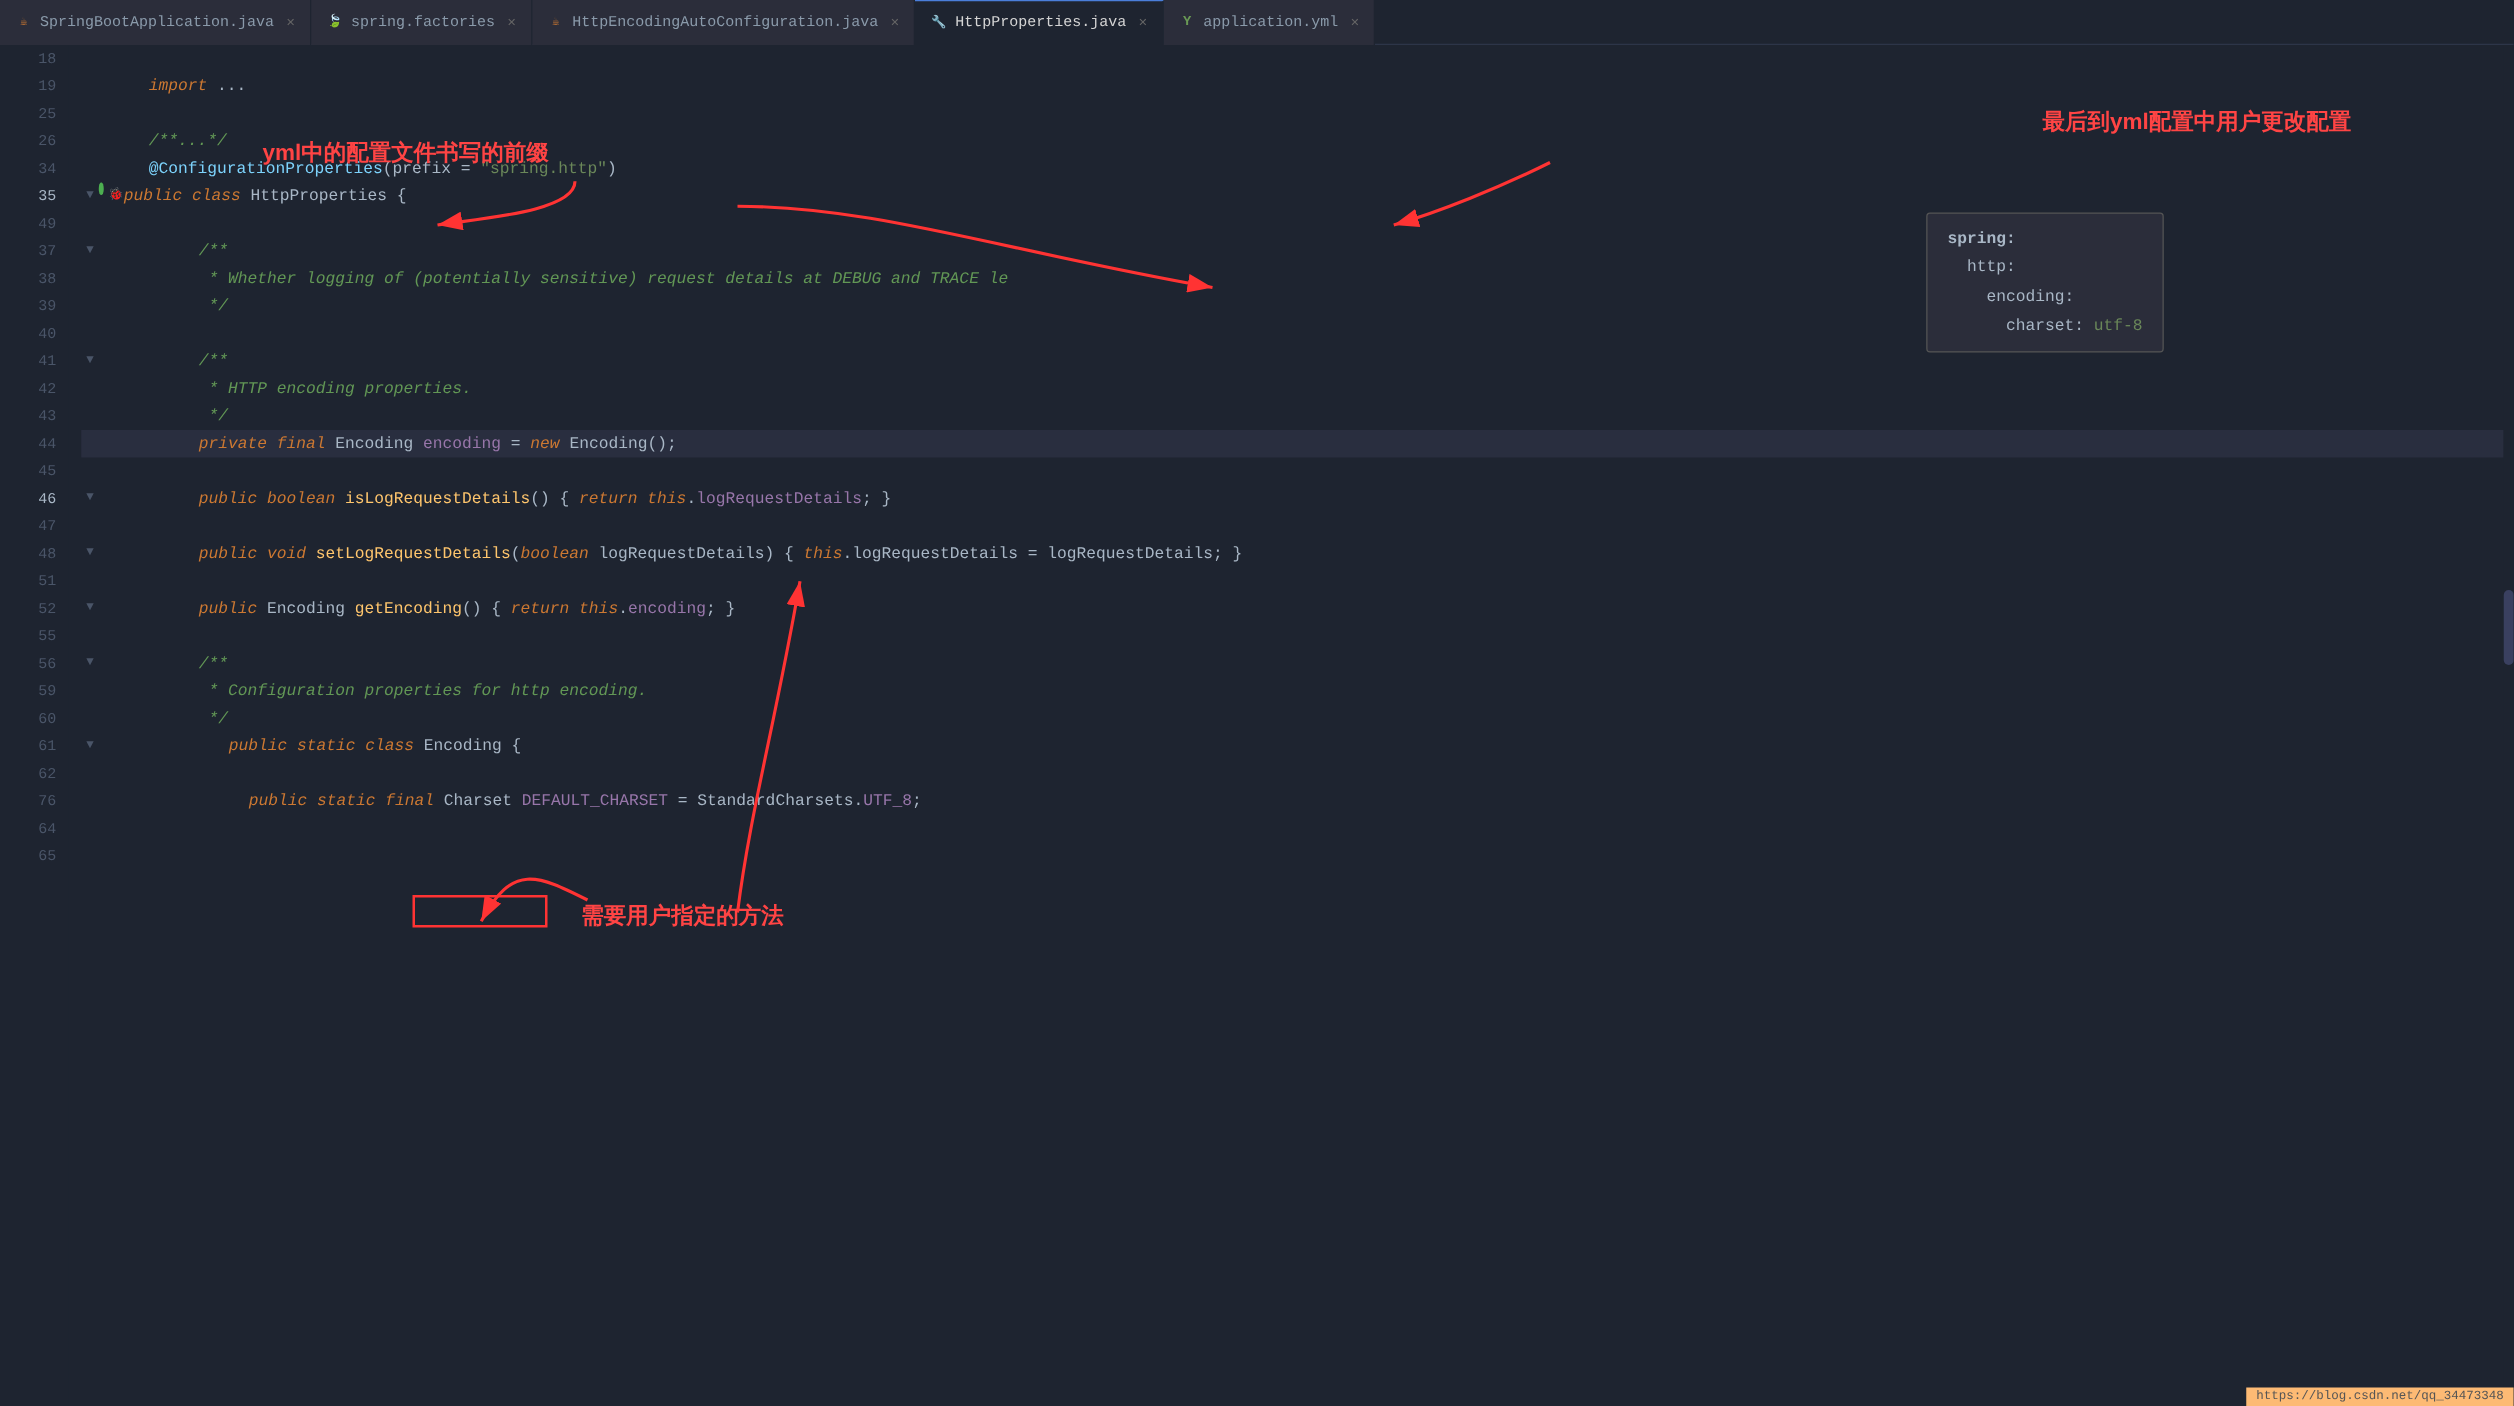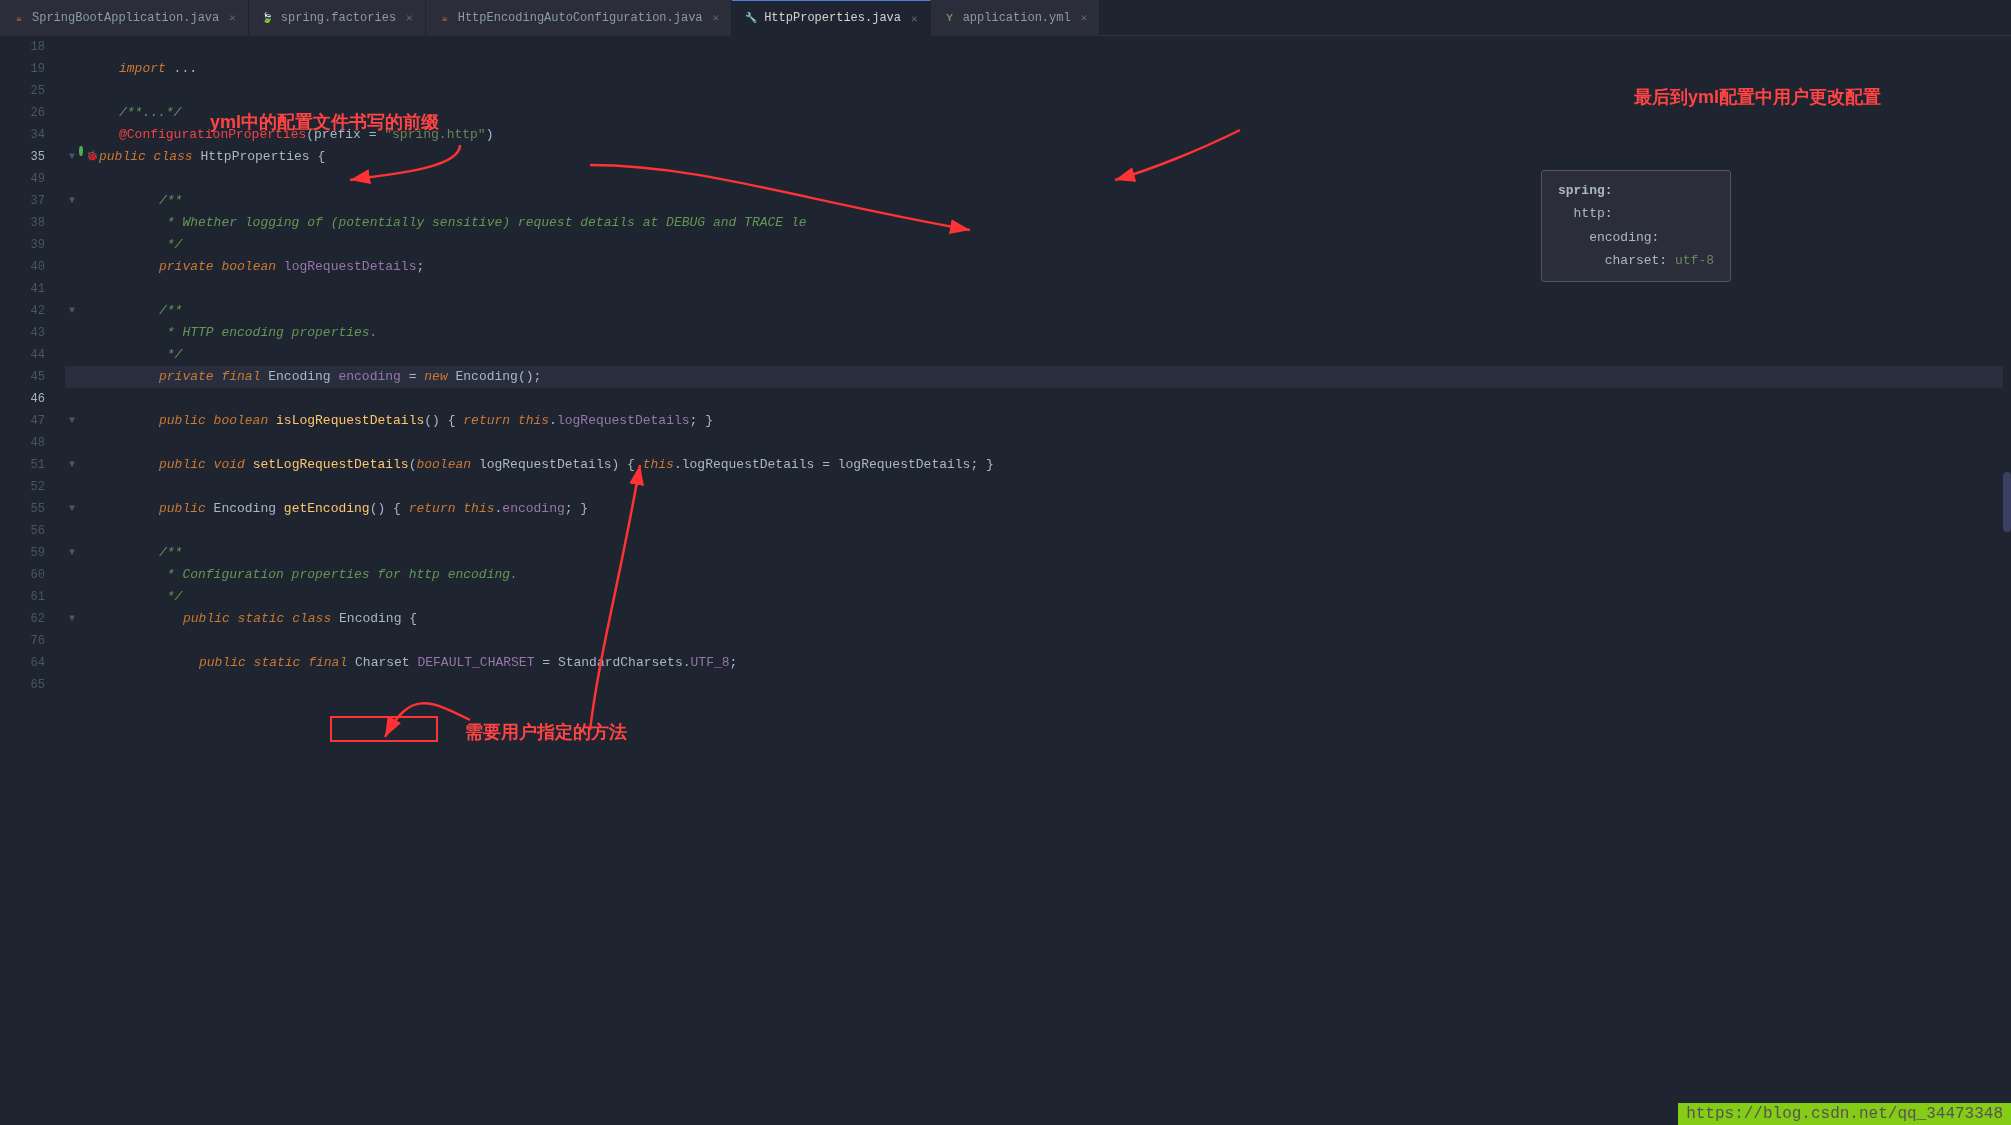--- a/index.html
+++ b/index.html
@@ -103,21 +103,21 @@
       align-items: center;
       position: relative;
     }
     .code-line.highlight-line {
       background: rgba(70,70,100,0.3);
     }
 
     
     .kw { color: #cc7832; font-style: italic; }
     .classname { color: #a9b7c6; }
-    .annotation { color: #ef4444; }
+    .annotation { color: #7dd3fc; }
     .string { color: #6a8759; }
     .comment { color: #629755; font-style: italic; }
     .method { color: #ffc66d; }
     .field { color: #9876aa; }
     .plain { color: #a9b7c6; }
 
     
     .fold-icon {
       width: 14px;
       height: 14px;
@@ -173,23 +173,23 @@
       border: 2px solid #ff3333;
       z-index: 20;
       pointer-events: none;
     }
 
     
     .url-bar {
       position: absolute;
       bottom: 0;
       right: 0;
-      background: #84cc16;
+      background: #fdba74;
       color: #555;
-      font-size: 16px;
+      font-size: 10px;
       padding: 2px 8px;
     }
 
     
     .scrollbar {
       width: 8px;
       background: #1e2430;
       flex-shrink: 0;
       position: relative;
     }
@@ -340,25 +340,20 @@
       <span style="margin-left:60px;"><span class="comment"> * Whether logging of (potentially sensitive) request details at DEBUG and TRACE le</span></span>
     </div>
 
 
     <div class="code-line">
       <span class="fold-icon"></span>
       <span style="width:20px;"></span>
       <span style="margin-left:60px;"><span class="comment"> */</span></span>
     </div>
 
-    <div class="code-line">
-      <span class="fold-icon"></span>
-      <span style="width:20px;"></span>
-      <span style="margin-left:60px;"><span class="kw">private </span><span class="kw">boolean </span><span class="field">logRequestDetails</span><span class="plain">;</span></span>
-    </div>
 
     <div class="code-line">
       <span class="fold-icon"></span>
       <span style="width:20px;"></span>
       &nbsp;
     </div>
 
     <div class="code-line">
       <span class="fold-icon">▼</span>
       <span style="width:20px;"></span>

